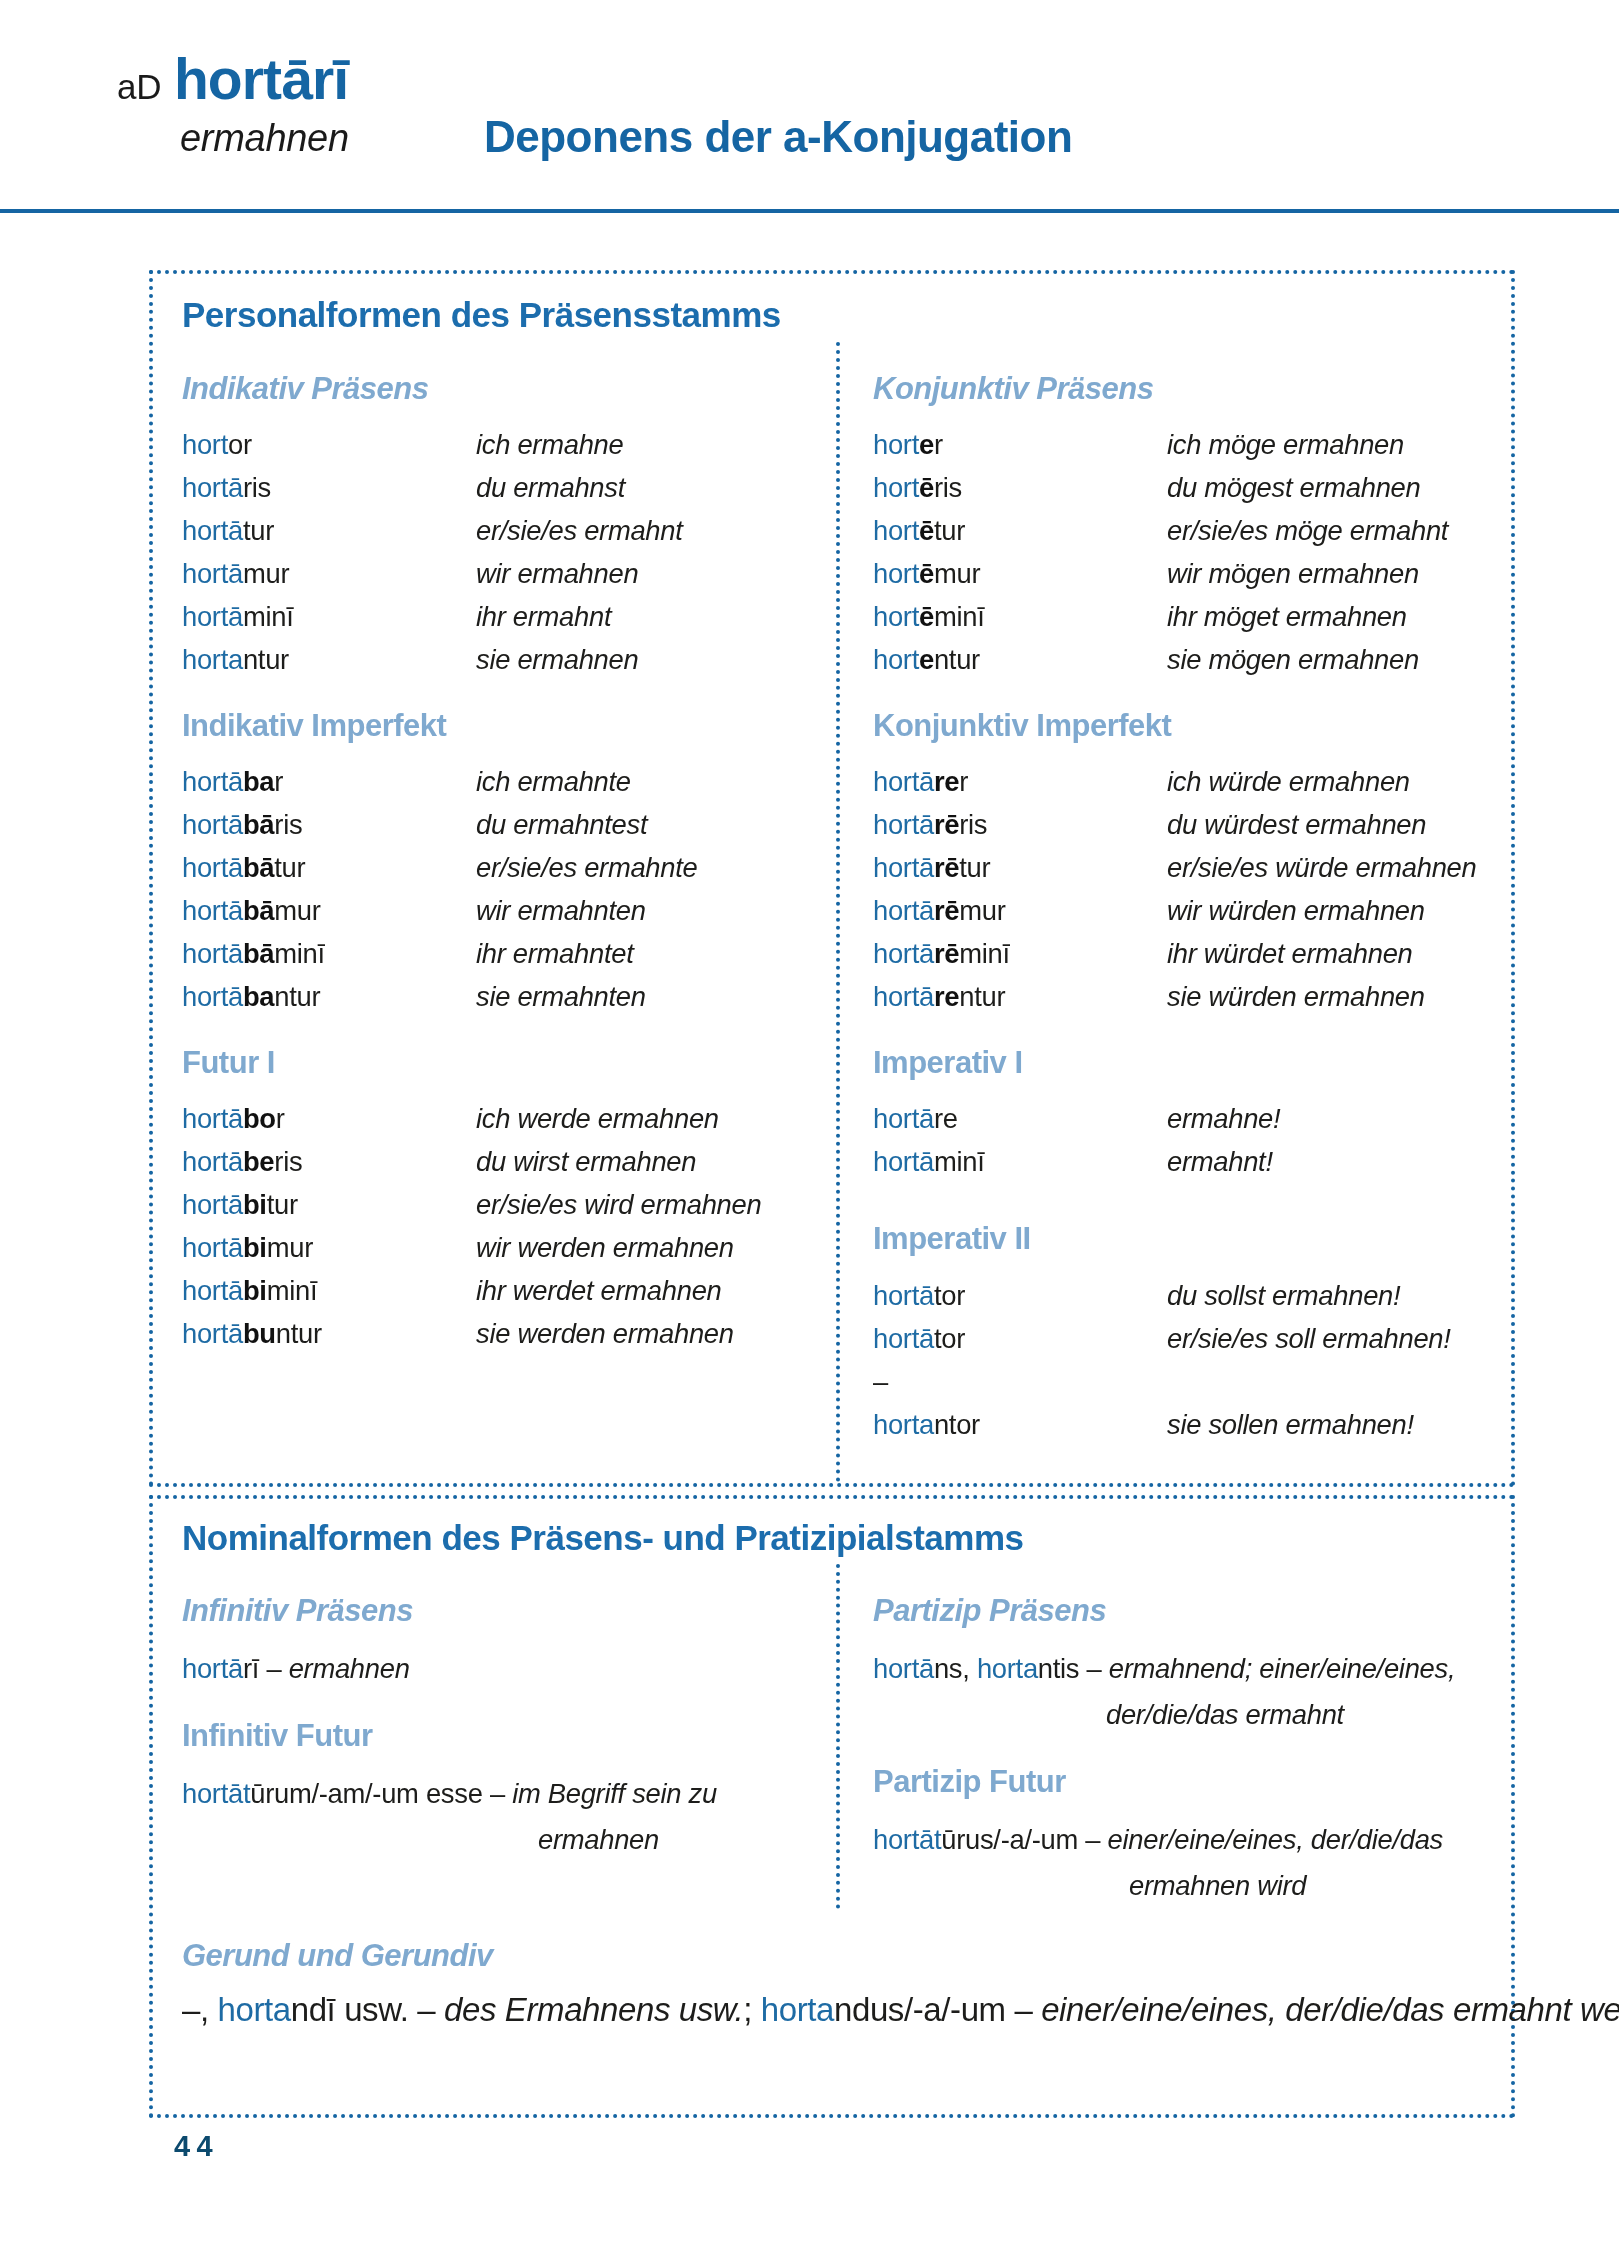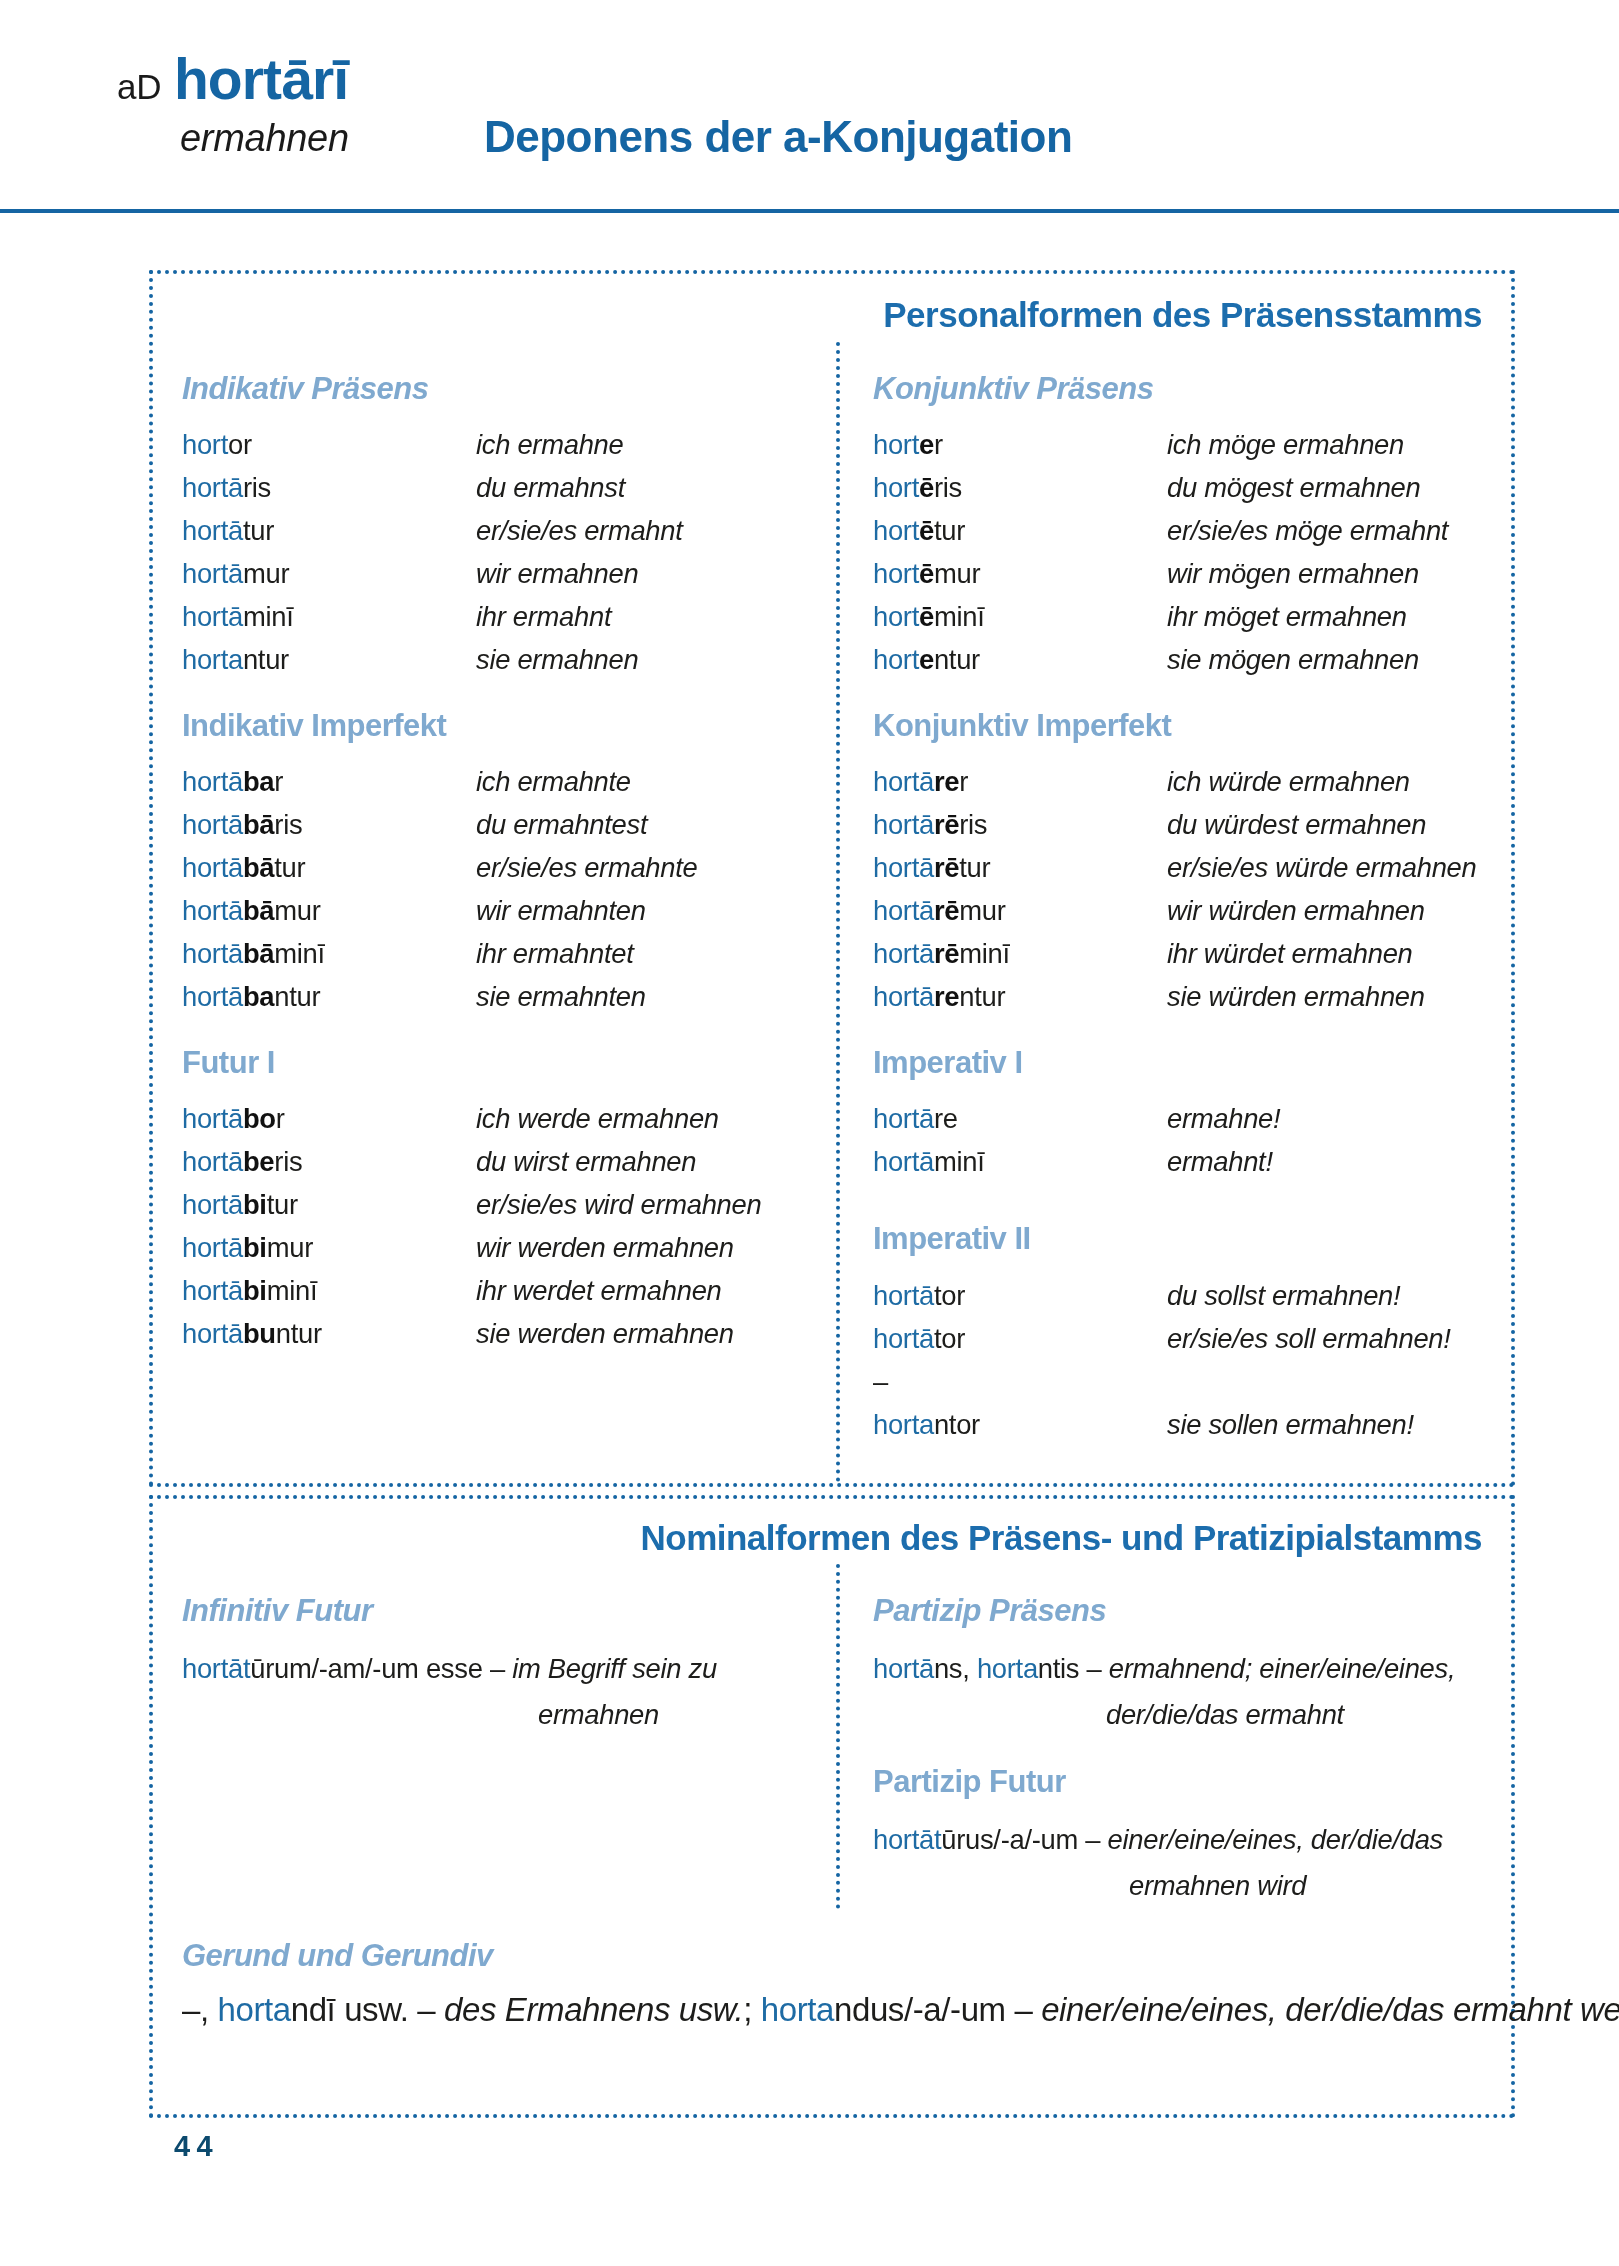--- a/index.html
+++ b/index.html
@@ -27,21 +27,21 @@
   .box{
     margin-left:149px;margin-right:104px;
     border:4.6px dotted var(--blue-dot);
     box-sizing:border-box;
     display:flex;flex-direction:column;
   }
   .box1{margin-top:57px;height:1217px;padding-top:20px;}
   .box2{margin-top:7.3px;height:623px;padding-top:18.3px;}
   .box-title{
     font-size:35px;line-height:42px;font-weight:bold;
-    color:var(--blue-title);margin:0 29px;letter-spacing:-0.5px;text-align:right;
+    color:var(--blue-title);margin:0 29px;letter-spacing:-0.5px;
   }
   .cols{display:flex;margin-top:5.5px;}
   .box1 .cols{flex:1;}
   .col{box-sizing:border-box;}
   .col.left{width:683px;padding-left:29px;padding-right:14.6px;}
   .col.right{flex:1;border-left:4.6px dotted var(--blue-dot);padding-left:33px;padding-right:14.6px;}
   .subheading{
     font-size:31px;line-height:37px;font-weight:bold;
     color:var(--blue-light);margin-top:25.6px;margin-bottom:16.4px;letter-spacing:-0.5px;
   }
@@ -254,20 +254,24 @@
           </div>
         </div>
     </div>
   </section>
 
   <section class="box box2">
     <h2 class="box-title">Nominalformen des Präsens- und Pratizipialstamms</h2>
     <div class="cols">
       <div class="col left" id="n-left">
           <div class="section">
+            <div class="subheading">Infinitiv Präsens</div>
+            <div class="nline"><span class="seg-stem">hortā</span><span class="seg-plain">rī – </span><span class="seg-it">ermahnen</span></div>
+          </div>
+          <div class="section">
             <div class="subheading">Infinitiv Futur</div>
             <div class="nline"><span class="seg-stem">hortāt</span><span class="seg-plain">ūrum/-am/-um esse – </span><span class="seg-it">im Begriff sein zu</span></div>
             <div class="nline" style="padding-left: 356px;"><span class="seg-it">ermahnen</span></div>
           </div>
         </div>
       <div class="col right" id="n-right">
           <div class="section">
             <div class="subheading">Partizip Präsens</div>
             <div class="nline"><span class="seg-stem">hortā</span><span class="seg-plain">ns, </span><span class="seg-stem">horta</span><span class="seg-plain">ntis – </span><span class="seg-it">ermahnend; einer/eine/eines,</span></div>
             <div class="nline" style="padding-left: 233px;"><span class="seg-it">der/die/das ermahnt</span></div>

